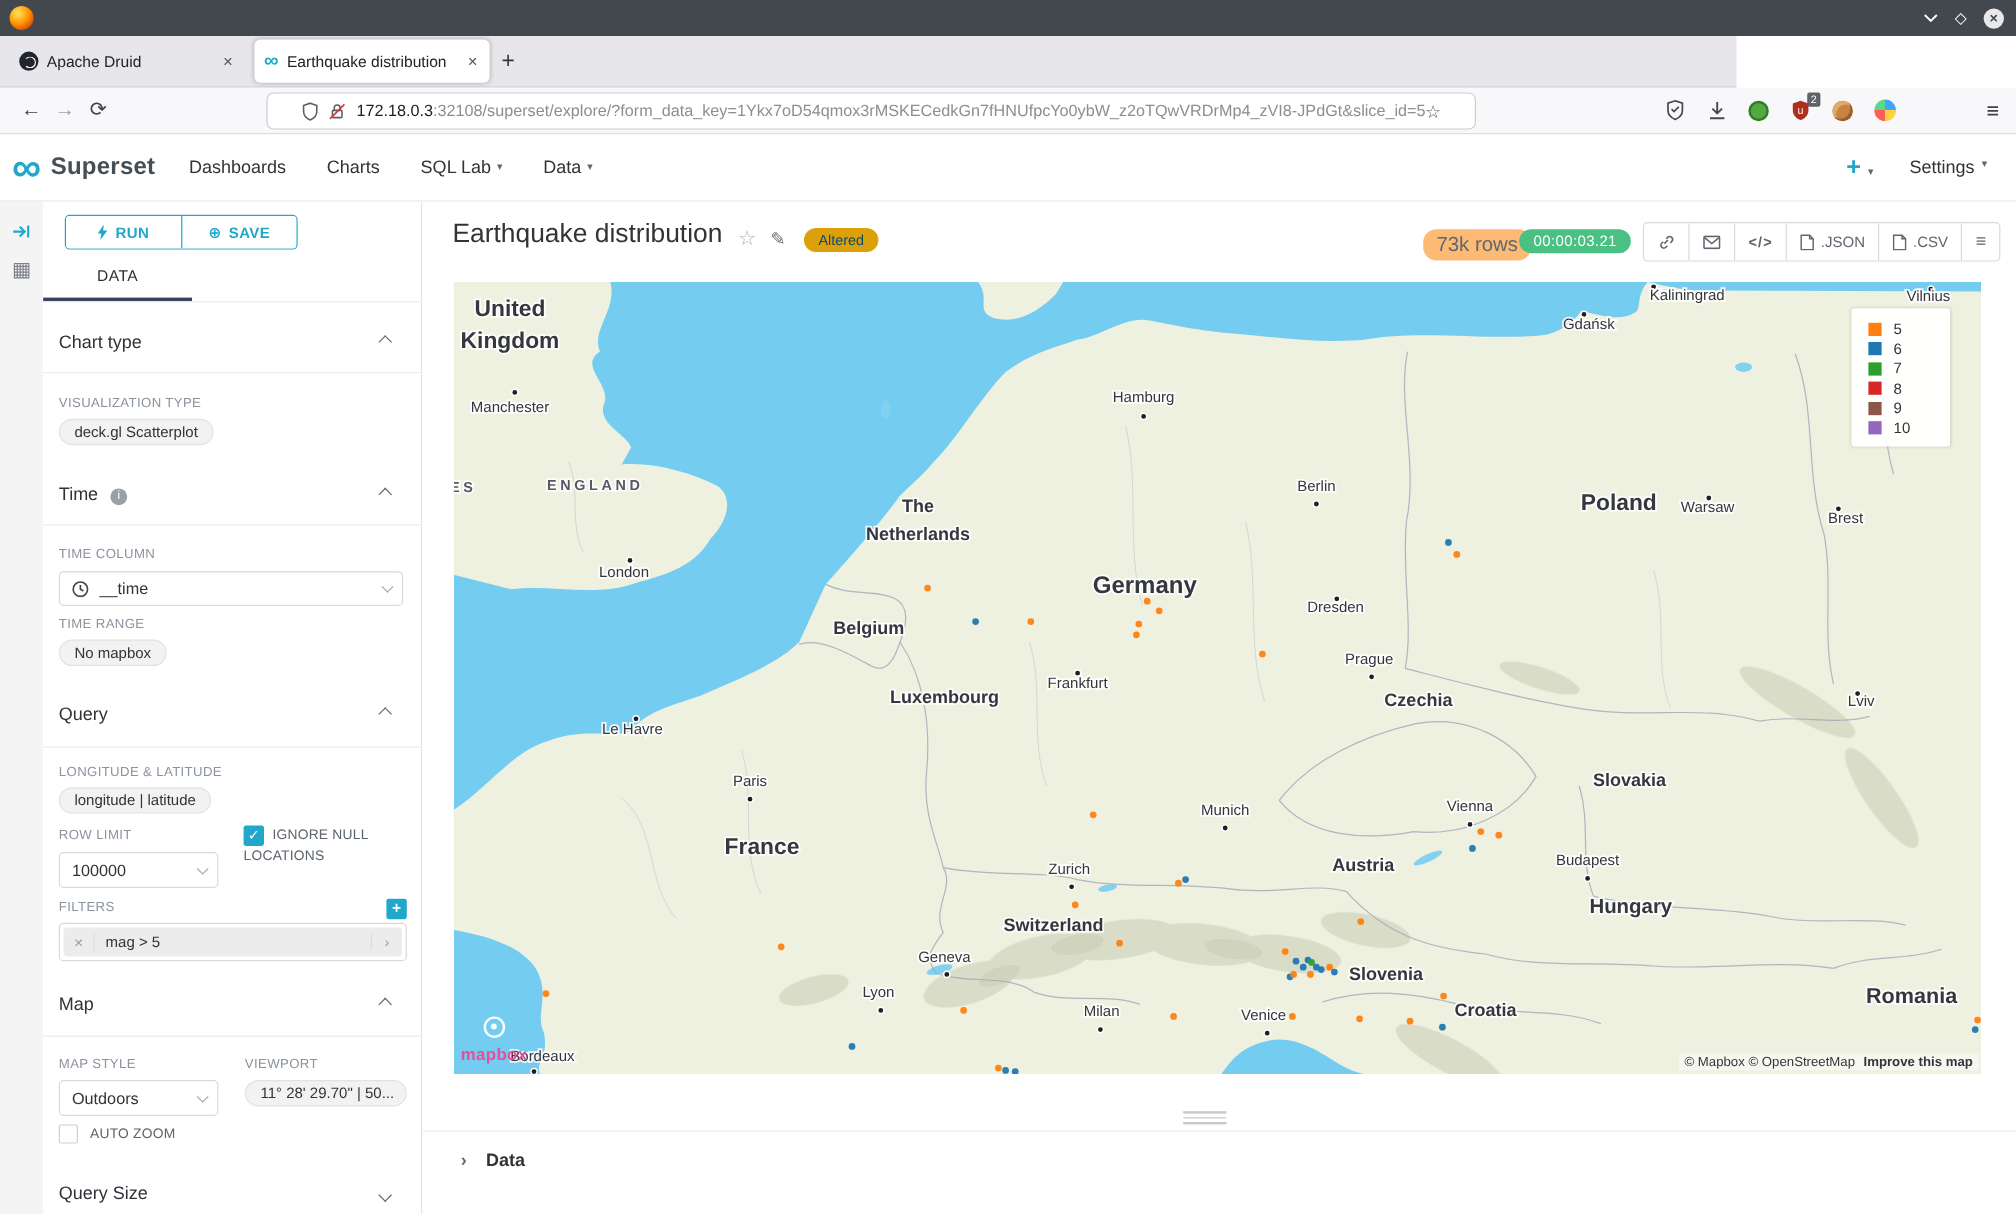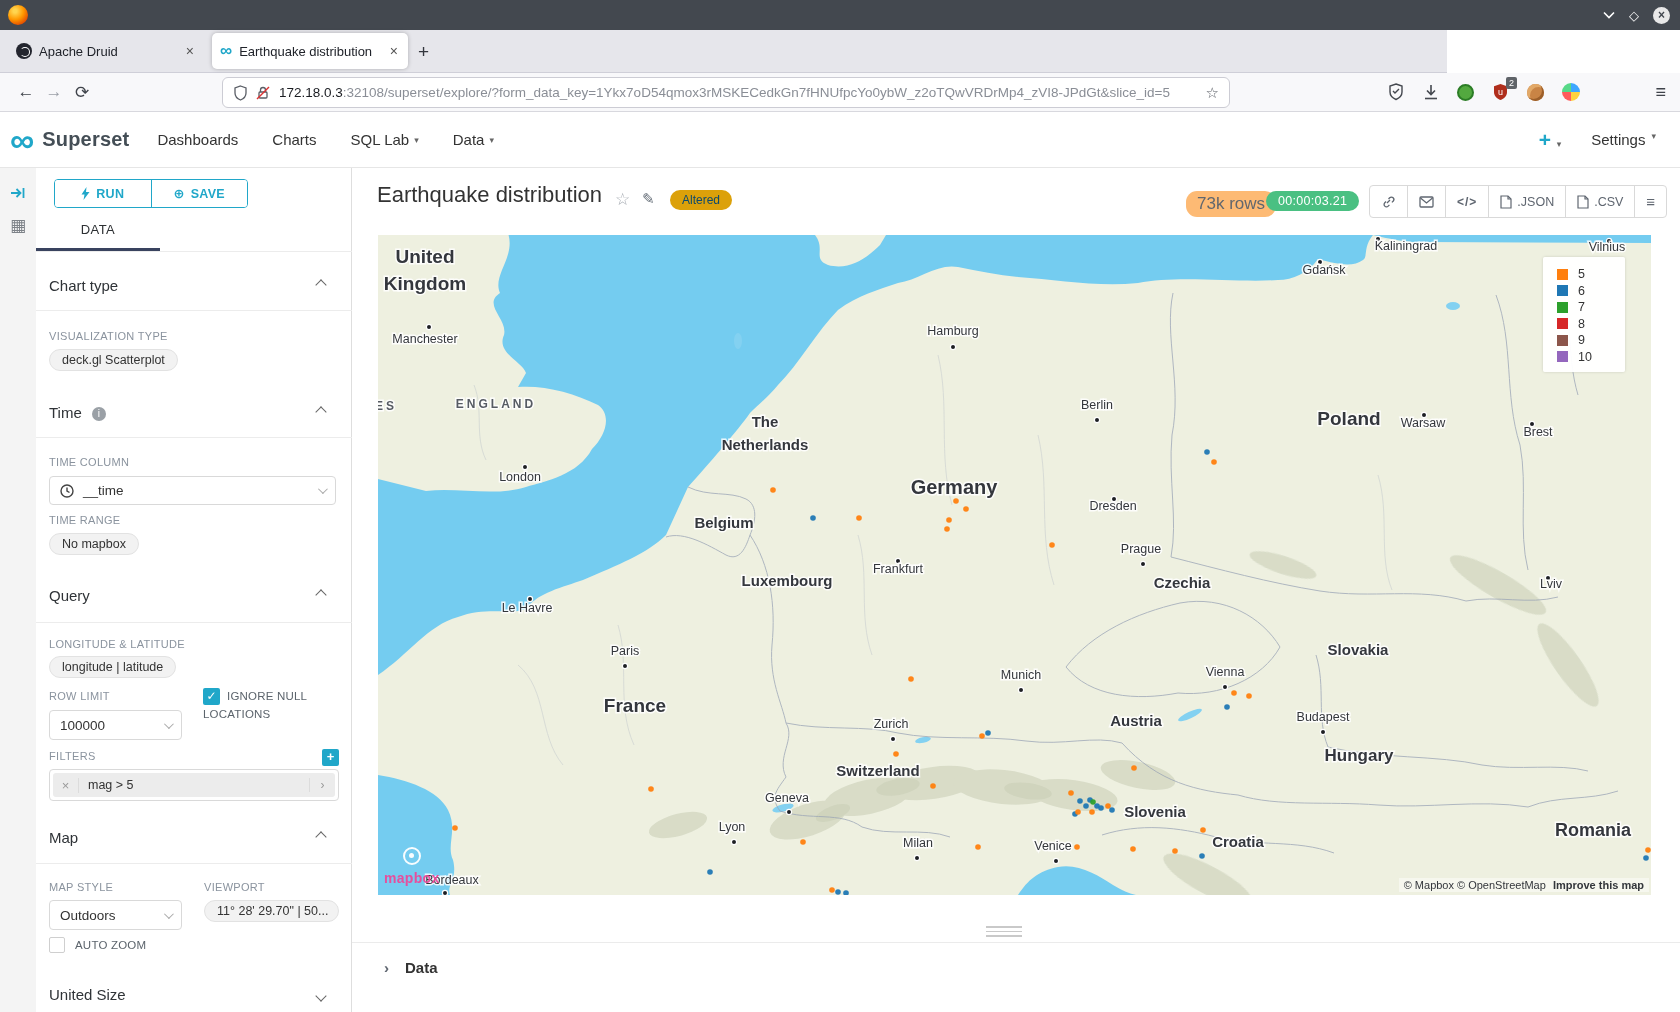--- a/index.html
+++ b/index.html
@@ -30,21 +30,21 @@
     border-radius:50%; border:1.5px solid #fff; border-left-color:transparent; }
   .ss-ico { color:#20a7c9; font-size:17px; font-weight:bold; line-height:16px; flex:none; }
   #newtab-btn { font-size:19px; color:#33363d; margin:0 0 9px 10px; }
 
   
   #toolbar { position:absolute; left:0; top:73px; width:1680px; height:39px; background:#f8f8fa;
     border-bottom:1px solid #d8d8de; display:flex; align-items:center; }
   .nav-btn { font-size:17px; color:#3f434a; width:28px; text-align:center; }
   #back-btn { margin-left:12px; } #fwd-btn { color:#9a9ea6; }
   #urlbar { position:absolute; left:222px; top:4px; width:1008px; height:31px; background:#fff;
-    border:1px solid #ccccd4; border-radius:6px; display:flex; align-items:center; padding:0 10px;
+    border:1px solid #ccccd4; border-radius:6px; display:flex; align-items:center; padding:0 28px;
     font-size:13.5px; }
   #urlbar svg { flex:none; }
   #url-text { flex:1; margin-left:9px; white-space:nowrap; overflow:hidden; color:#8a8e96; }
   #url-text b { color:#1b1d22; font-weight:normal; }
   #bookmark-star { color:#5a5e66; font-size:15px; }
   #ext-icons { position:absolute; right:100px; display:flex; gap:16px; align-items:center; }
   .ext { width:19px; height:19px; position:relative; display:flex; align-items:center; justify-content:center; }
   .badger { width:17px; height:17px; border-radius:50%; background:#53a93f; border:2px solid #2c7d26; }
   .cookie { width:17px; height:17px; border-radius:50%; background:#c98445;
     box-shadow:inset -2px -2px 0 #9c5f2a, inset 3px 3px 0 #e2a968; }
@@ -353,21 +353,21 @@
   <div class="ctl-label" style="left:168px; top:713px">VIEWPORT</div>
   <div class="select" style="left:13px; top:732px; width:133px; height:30px">
     <span>Outdoors</span>
     <span class="sel-caret"></span>
   </div>
   <div class="pill" style="left:168px; top:732px; max-width:135px; overflow:hidden">11° 28' 29.70" | 50...</div>
   <div class="cb cb-off" style="left:13px; top:769px"></div>
   <div class="cb-label" style="left:39px; top:771px">AUTO ZOOM</div>
 
   <div class="sec-head" style="top:818px">
-    <span>United Size</span>
+    <span>Query Size</span>
     <span class="sec-chevron chev-down" style="top:6px"></span>
   </div>
 </div>
 
 <div id="content">
   <div id="chart-title">Earthquake distribution</div>
   <span id="title-star">☆</span>
   <span id="title-edit">✎</span>
   <span id="altered-badge">Altered</span>
   <span id="rows-pill">73k rows</span>

